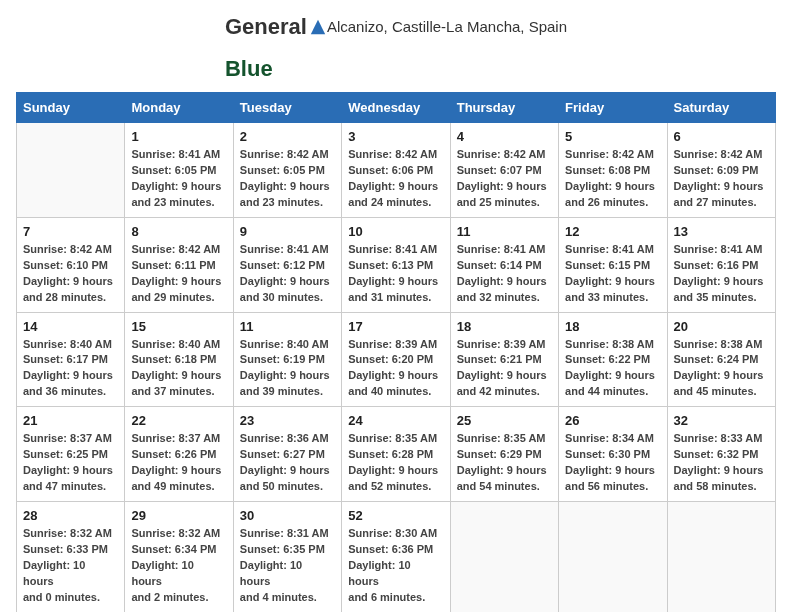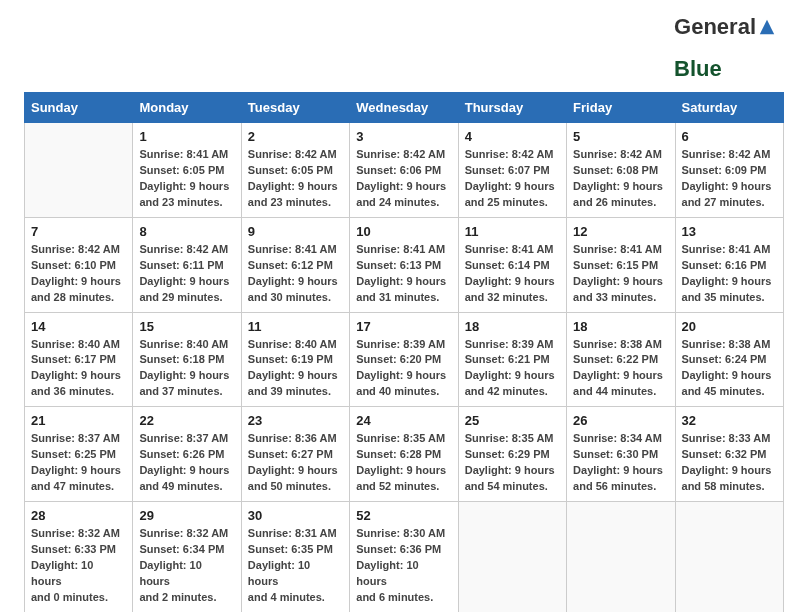--- a/index.html
+++ b/index.html
@@ -5,21 +5,21 @@
     * { box-sizing: border-box; margin: 0; padding: 0; }
     body {
       font-family: Arial, sans-serif;
       background: #fff;
       width: 792px;
       min-height: 612px;
       padding: 16px;
     }
     .header-area {
       display: flex;
-      justify-content: flex-end;
+      justify-content: center;
       align-items: flex-start;
       margin-bottom: 12px;
     }
     .logo {
       display: flex;
       flex-direction: column;
       align-items: flex-start;
     }
     .logo-general {
       font-size: 22px;
@@ -52,21 +52,20 @@
     }
     .location-title {
       font-size: 15px;
       color: #333;
       margin-top: 2px;
     }
     .calendar-table {
       width: 100%;
       border-collapse: collapse;
       font-size: 11.5px;
-      margin-left: 8px;
     }
     .calendar-table th {
       background: #2a6db5;
       color: #fff;
       text-align: left;
       padding: 7px 6px;
       font-size: 13px;
       font-weight: bold;
       border: 1px solid #2a6db5;
     }
@@ -103,20 +102,21 @@
   <div class="logo">
     <div style="display:flex;align-items:center;">
       <span class="logo-general">General</span>
       <svg class="logo-icon" viewBox="0 0 20 20" xmlns="http://www.w3.org/2000/svg">
         <polygon points="10,2 18,18 2,18" fill="#2a6db5"></polygon>
       </svg>
     </div>
     <span class="logo-blue">Blue</span>
   </div>
   <div class="title-area">
+    <div class="location-title">Alcanizo, Castille-La Mancha, Spain</div>
   </div>
 </div>
 
 <table class="calendar-table">
   <thead>
     <tr>
     <th>Sunday</th>
         <th>Monday</th>
         <th>Tuesday</th>
         <th>Wednesday</th>

